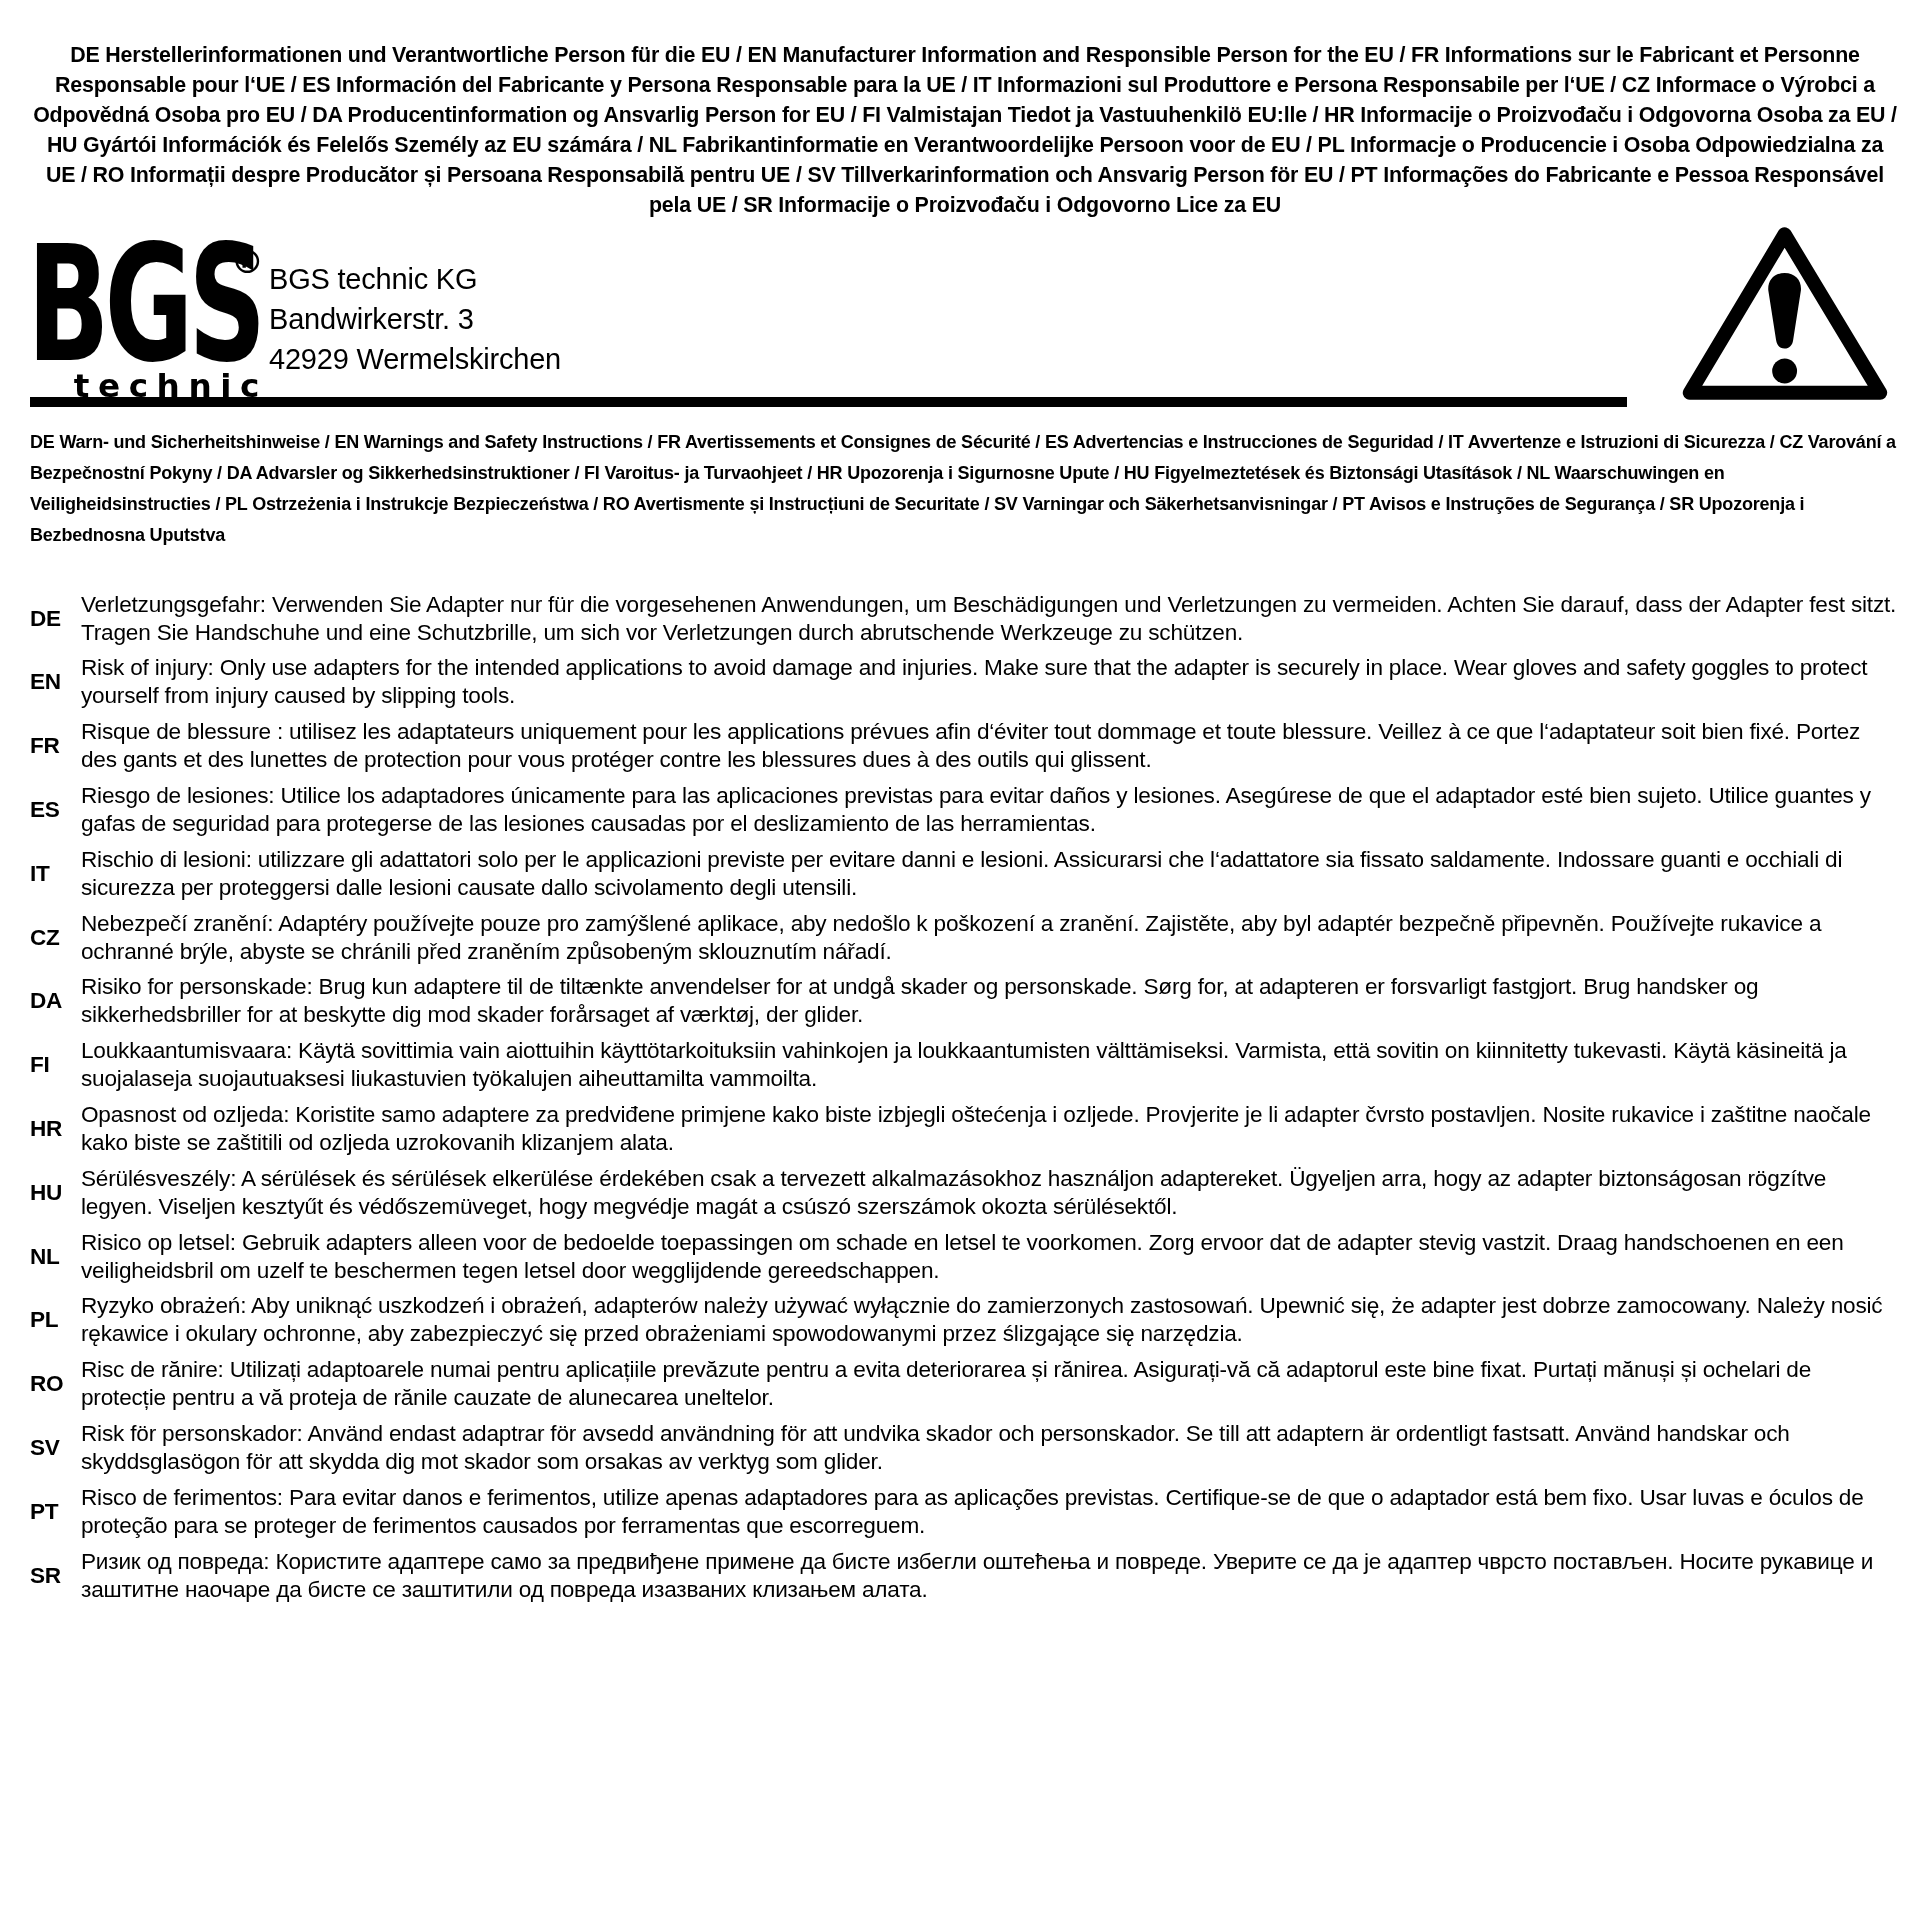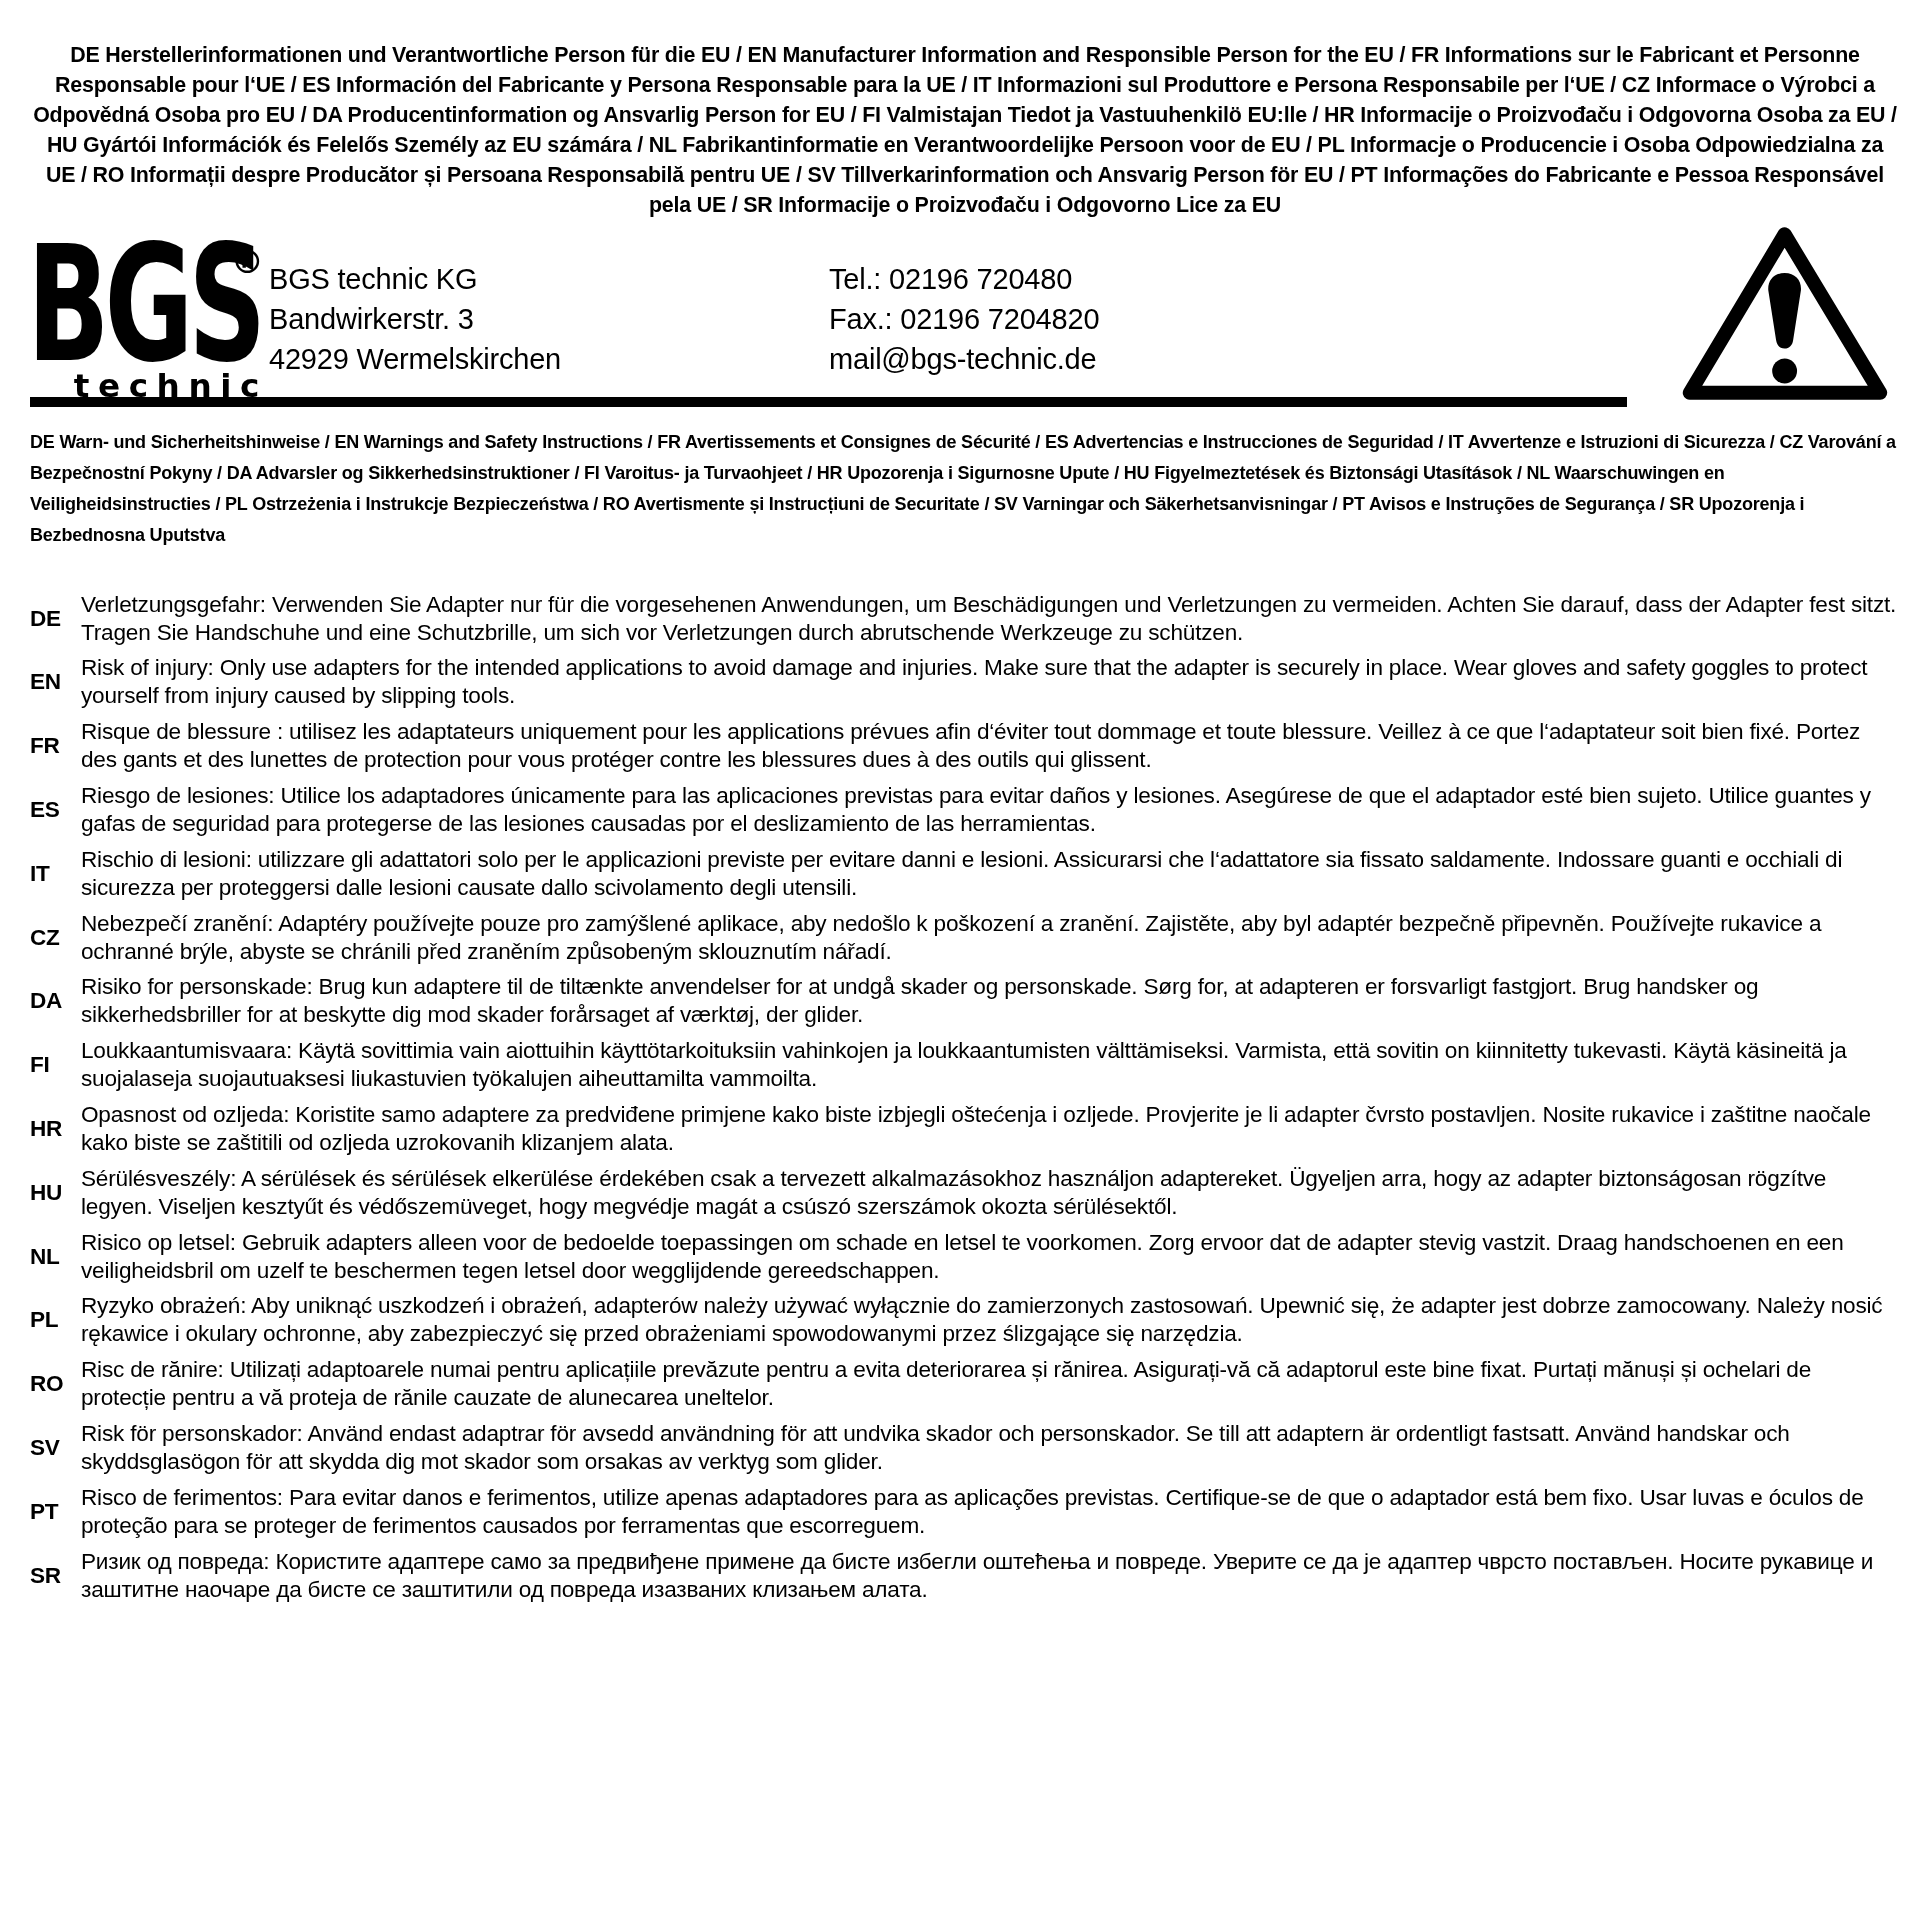--- a/index.html
+++ b/index.html
@@ -121,25 +121,20 @@
         </g>
       </svg>
     </div>
 
     <div class="addr">
       <div>BGS technic KG</div>
       <div>Bandwirkerstr. 3</div>
       <div>42929 Wermelskirchen</div>
     </div>
 
-    <div class="contact">
-      <div>Tel.: 02196 720480</div>
-      <div>Fax.: 02196 7204820</div>
-      <div>mail@bgs-technic.de</div>
-    </div>
 
 
     <div class="warn-triangle">
       <svg width="206" height="181" viewBox="0 0 265 232" xmlns="http://www.w3.org/2000/svg">
         <polygon points="132,14 10,218 255,218" fill="none" stroke="#000000" stroke-width="18" stroke-linejoin="round"></polygon>
         <path d="M132,64 C118,64 110,74 111,86 L121,150 C122,157 126,161 132,161 C138,161 142,157 143,150 L153,86 C154,74 146,64 132,64 Z" fill="#000000"></path>
         <circle cx="132" cy="190" r="16" fill="#000000"></circle>
       </svg>
     </div>
 

